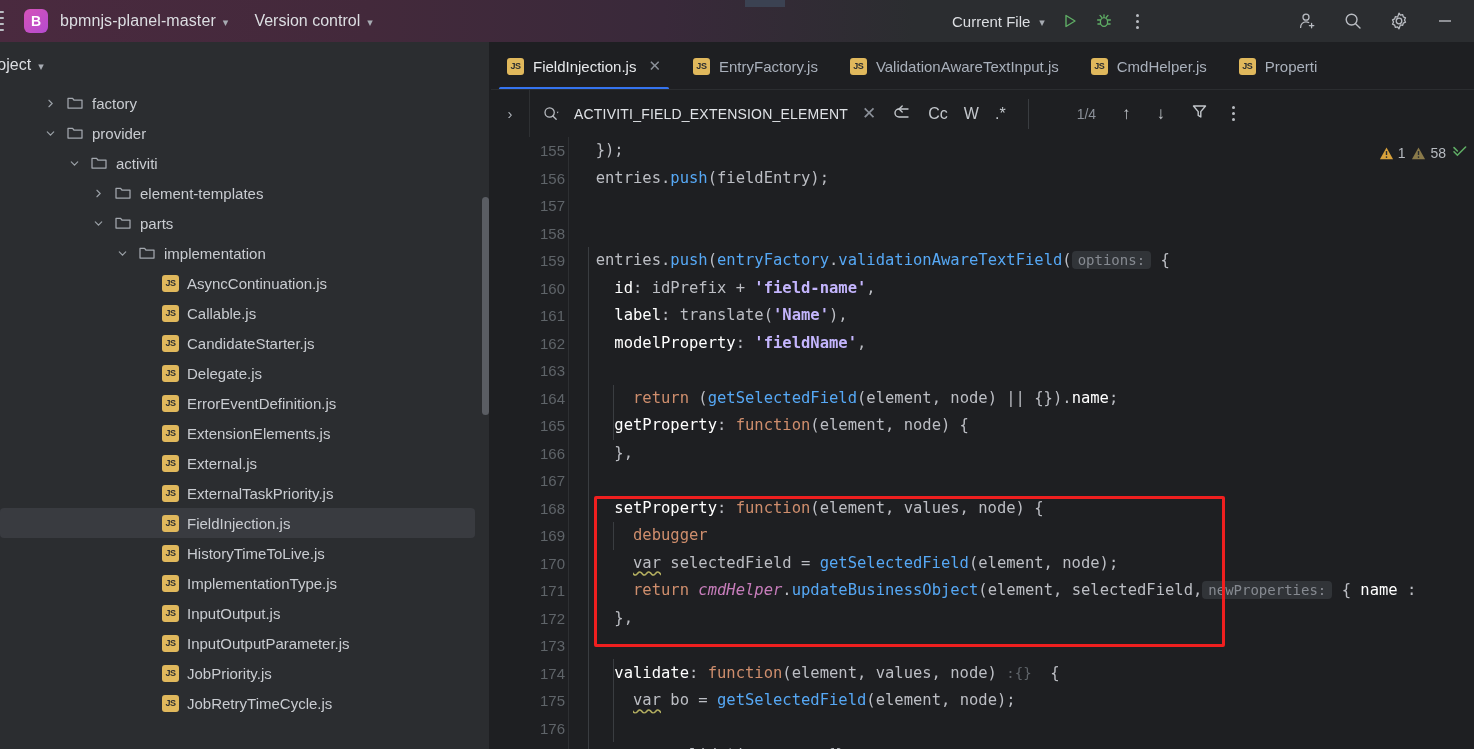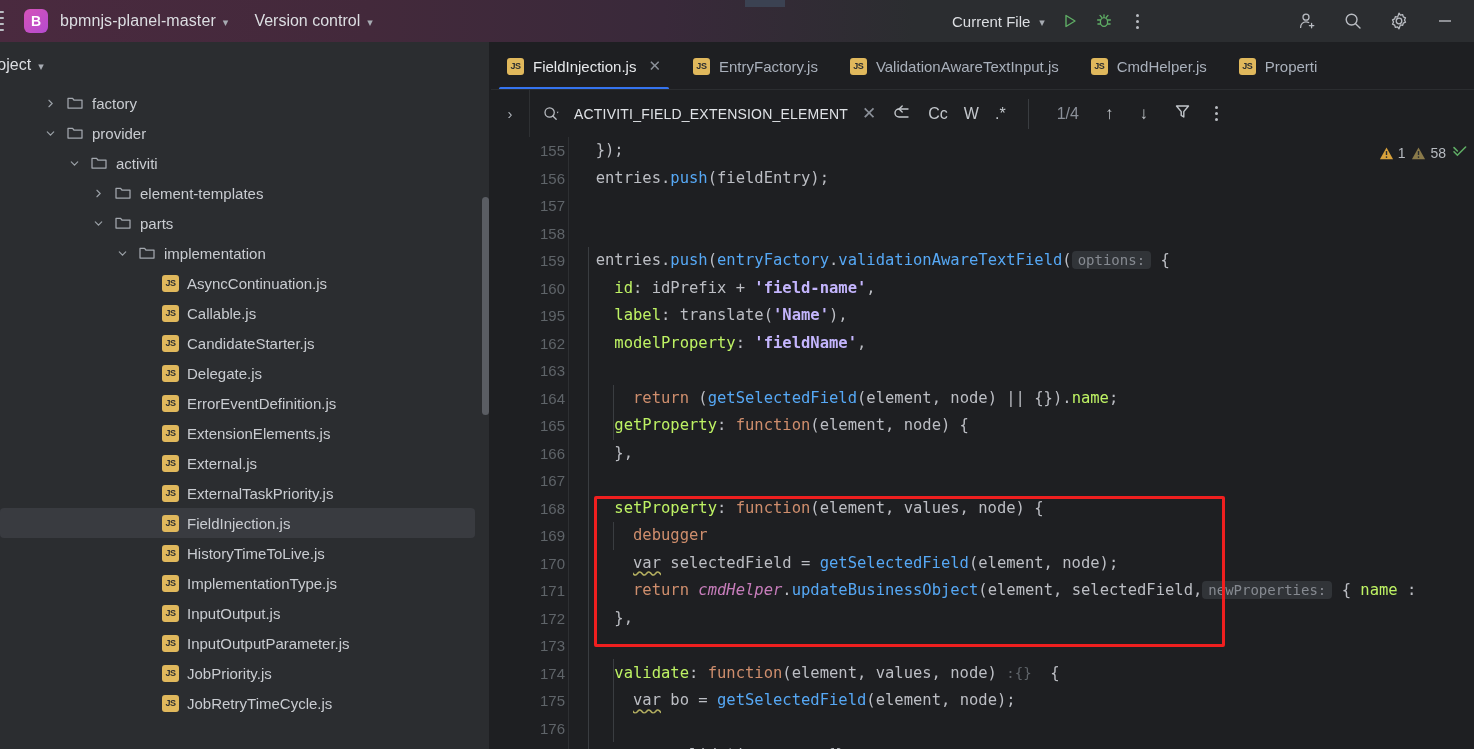--- a/index.html
+++ b/index.html
@@ -110,21 +110,21 @@
     height: 47px; display: flex; align-items: center; background: #1e1f22;
     position: relative;
   }
   .sb-expand { width: 38px; display: flex; align-items: center; justify-content: center; color: #aeb3ba; font-size: 15px; }
   .sb-sep { width: 1px; height: 47px; background: #2e3033; }
   .sb-magn { width: 44px; display: flex; align-items: center; justify-content: center; color: #b9bcc2; }
   .sb-query { color: #dfe2e6; font-size: 14px; letter-spacing: .2px; }
   .sb-x { color: #8b9099; font-size: 17px; margin-left: 14px; }
   .sb-icn { color: #c3c7cc; font-size: 16px; margin-left: 16px; }
   .sb-sep2 { width: 1px; height: 30px; background: #3a3d41; margin-left: 22px; }
-  .sb-count { color: #8b9099; font-size: 16px; margin-left: 28px; }
+  .sb-count { color: #8b9099; font-size: 14px; margin-left: 48px; }
   .sb-arrowbtn { color: #c3c7cc; font-size: 17px; margin-left: 26px; }
 
   
   .warnbar {
     position: absolute; right: 6px; top: 96px; height: 30px;
     display: flex; align-items: center; gap: 6px; z-index: 6;
   }
   .warn-item { display: flex; align-items: center; gap: 4px; }
   .warn-num { font-size: 14px; color: #b6bac0; }
 
@@ -143,21 +143,21 @@
   }
   .cline { height: 27.5px; line-height: 27.5px; white-space: pre; }
   .indent-guide {
     position: absolute; width: 1px; background: #3a3d41;
   }
 
   
   .t-def  { color: #bcbec4; }
   .t-kw   { color: #cf8e6d; }
   .t-fn   { color: #56a8f5; }
-  .t-prop { color: #bef264; }
+  .t-prop { color: #ffffff; }
   .t-str  { color: #c4b5fd; font-weight: bold; }
   .t-ital { color: #c77dbb; font-style: italic; }
   .t-warn { color: #bcbec4; text-decoration: underline wavy #b3ae60; text-decoration-skip-ink: none; text-underline-offset: 3px; }
   .hint {
     color: #868a91; background: #313438; border-radius: 4px;
     padding: 1px 6px; font-size: 14px;
   }
   .hint-inline { color: #5f6469; font-size: 14px; }
 
   .redbox {
@@ -487,21 +487,21 @@
     </div>
 
     <div class="code-wrap">
       <div class="gutter" id="gutter">
           <div class="gutter-line">155</div>
           <div class="gutter-line">156</div>
           <div class="gutter-line">157</div>
           <div class="gutter-line">158</div>
           <div class="gutter-line">159</div>
           <div class="gutter-line">160</div>
-          <div class="gutter-line">195</div>
+          <div class="gutter-line">161</div>
           <div class="gutter-line">162</div>
           <div class="gutter-line">163</div>
           <div class="gutter-line">164</div>
           <div class="gutter-line">165</div>
           <div class="gutter-line">166</div>
           <div class="gutter-line">167</div>
           <div class="gutter-line">168</div>
           <div class="gutter-line">169</div>
           <div class="gutter-line">170</div>
           <div class="gutter-line">171</div>

